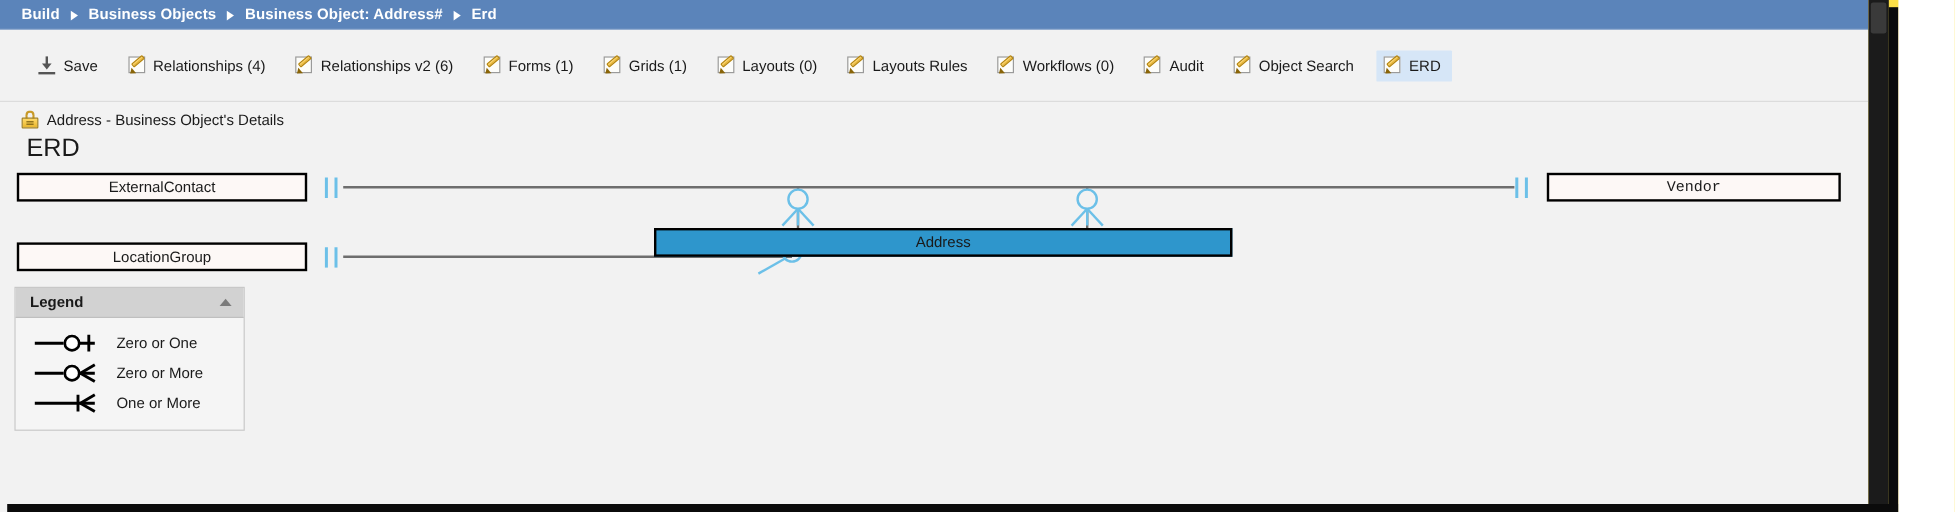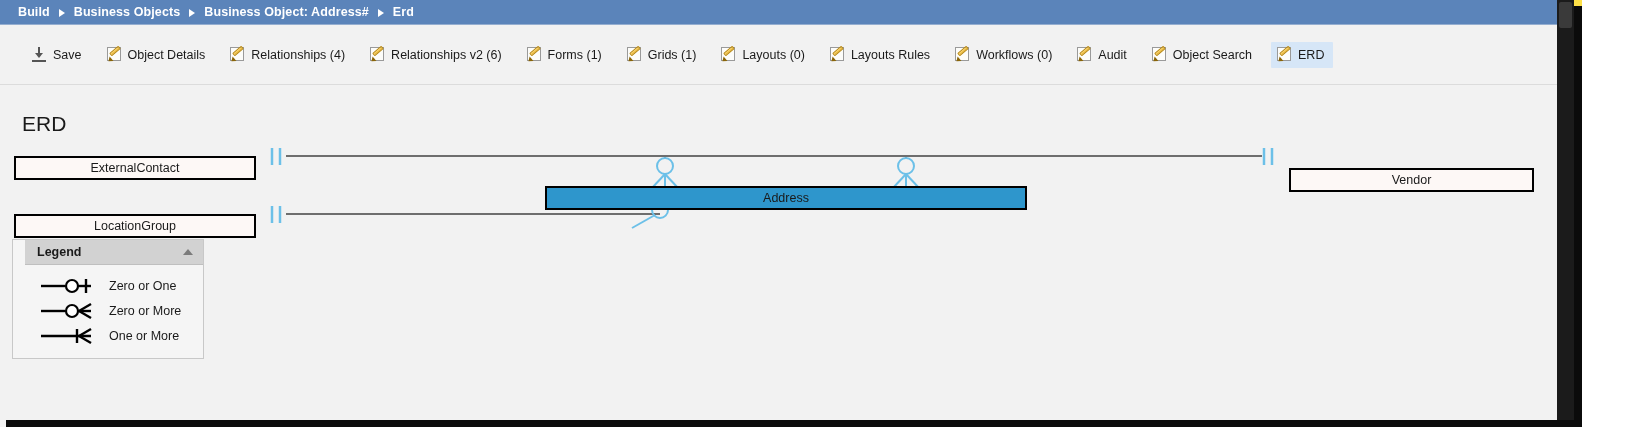--- a/index.html
+++ b/index.html
@@ -179,21 +179,20 @@
   .entity {
     position: absolute;
     border: 2px solid #000000;
     background: #fdf8f6;
     display: flex;
     align-items: center;
     justify-content: center;
     font-size: 12.5px;
     color: #1a1a1a;
     cursor: pointer;
-    margin-top: 12px;
   }
   .entity.highlight {
     background: #2e96cc;
     border-color: #000000;
     color: #1a1a1a;
   }
 
   
   .legend {
     position: absolute;
@@ -284,28 +283,20 @@
 
       <div class="tool-item">
         <span class="ico ico-save">
           <span class="arrow"></span>
             <span class="head"></span>
             <span class="tray"></span>
         </span>
         <span class="tool-label">Save</span>
       </div>
 
-      <div class="tool-item">
-        <span class="ico ico-pencil">
-          <span class="sheet"></span>
-            <span class="pen"></span>
-            <span class="tip"></span>
-        </span>
-        <span class="tool-label">Object Details</span>
-      </div>
 
 
       <div class="tool-item">
         <span class="ico ico-pencil">
           <span class="sheet"></span>
             <span class="pen"></span>
             <span class="tip"></span>
         </span>
         <span class="tool-label">Relationships (4)</span>
       </div>
@@ -386,20 +377,28 @@
         <span class="ico ico-pencil">
           <span class="sheet"></span>
             <span class="pen"></span>
             <span class="tip"></span>
         </span>
         <span class="tool-label">ERD</span>
       </div>
 
     </div>
 
+    <div class="details-line">
+      <span class="ico-lock">
+        <span class="shackle"></span>
+          <span class="body"></span>
+          <span class="kh"></span>
+      </span>
+      <span class="details-text">Address - Business Object's Details</span>
+    </div>
 
     <div class="page-title">ERD</div>
 
     <div class="erd">
 
       <svg class="erd-svg" width="1557" height="287">
 
         <line x1="286" y1="16" x2="1262" y2="16" stroke="#6e6e6e" stroke-width="2"></line>
 
         <line x1="286" y1="74" x2="660" y2="74" stroke="#6e6e6e" stroke-width="2"></line>
@@ -444,29 +443,29 @@
       </svg>
 
       <div class="entity" style="left:14px; top:4px; width:242px; height:24px;">
         <span>ExternalContact</span>
       </div>
 
       <div class="entity" style="left:14px; top:62px; width:242px; height:24px;">
         <span>LocationGroup</span>
       </div>
 
-      <div class="entity highlight" style="left:545px; top:34px; width:482px; height:24px;">
+      <div class="entity highlight" style="left:545px; top:50px; width:482px; height:24px;">
         <span>Address</span>
       </div>
 
-      <div class="entity" style="left:1289px; top:16px; width:245px; height:24px;">
+      <div class="entity" style="left:1289px; top:4px; width:245px; height:24px;font-family:Liberation Mono, monospace;">
         <span>Vendor</span>
       </div>
 
-      <div class="legend" style="top:99px; left:12px;padding-left:12px;">
+      <div class="legend" style="top:99px; left:12px;">
         <div class="legend-header">
           <span>Legend</span>
           <span class="legend-caret"></span>
         </div>
         <div class="legend-body">
 
           <div class="legend-row">
             <svg class="legend-sym" viewBox="0 0 62 20">
               <line x1="2" y1="10" x2="26" y2="10" stroke="#000" stroke-width="2.4"></line>
               <circle cx="33" cy="10" r="6" fill="#fff" stroke="#000" stroke-width="2.2"></circle>

